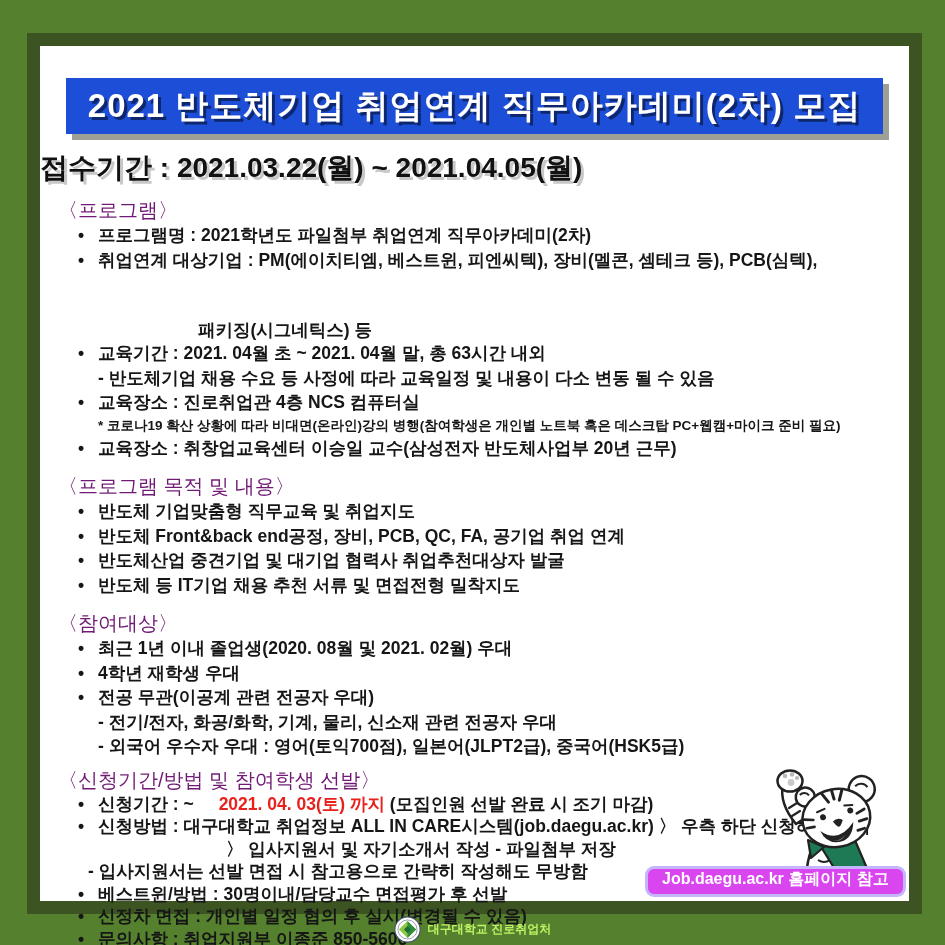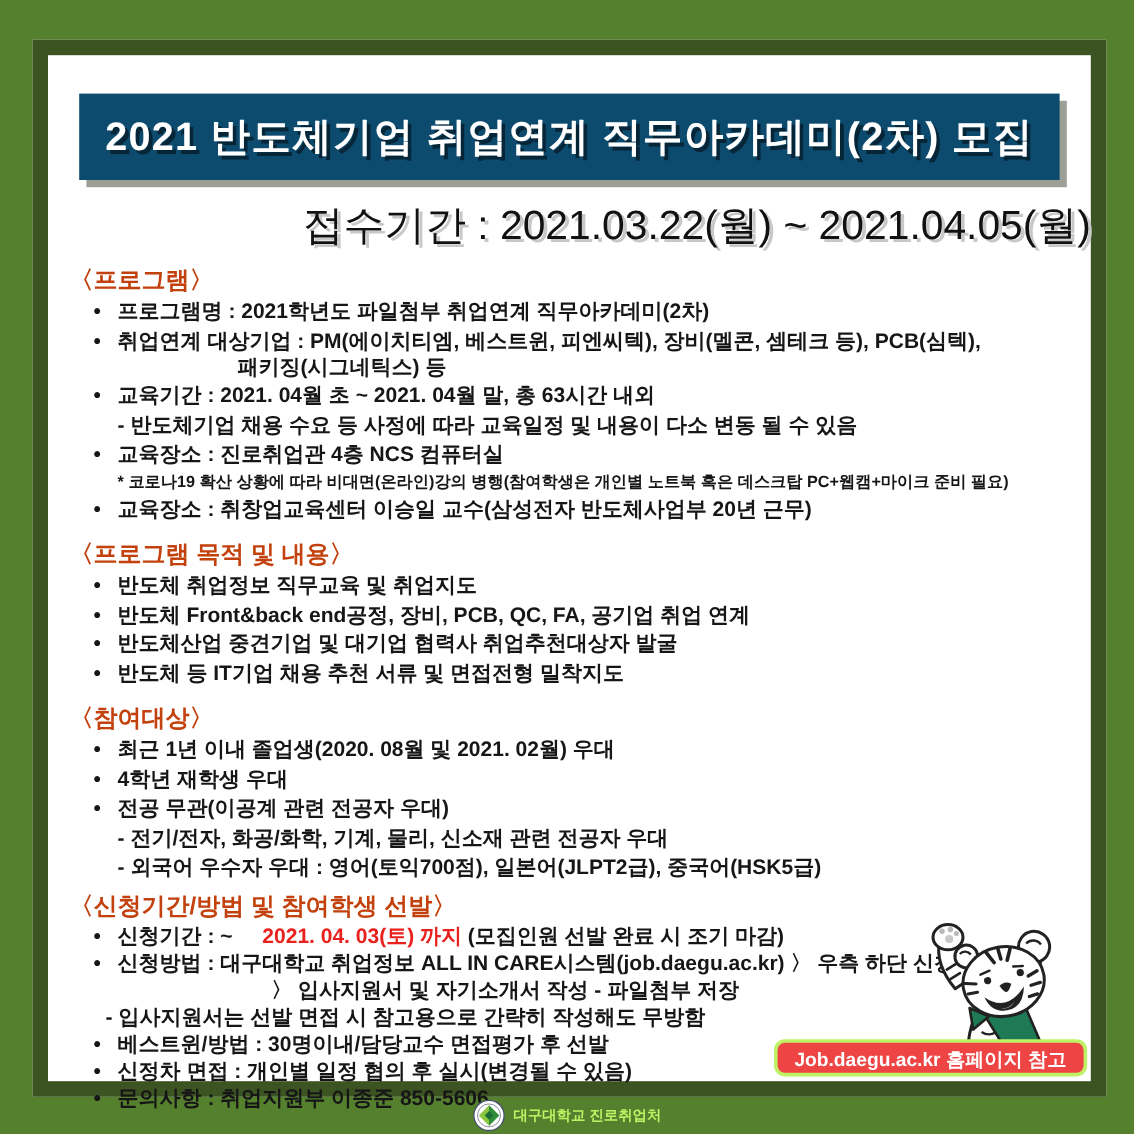--- a/index.html
+++ b/index.html
@@ -6,51 +6,51 @@
   body{
     width:945px;height:945px;position:relative;overflow:hidden;
     background:#55812E;
     font-family:"Liberation Sans","DejaVu Sans",sans-serif;
   }
   .card{
     position:absolute;left:27px;top:33px;width:895px;height:881px;
     box-sizing:border-box;background:#ffffff;border:13px solid #3B5422;
   }
   .banner{
-    margin:32px 26px 15px;height:72px;background:#0c4a6e;
+    margin:32px 26px 15px;height:56px;background:#1d4ed8;
     display:flex;align-items:center;justify-content:center;
     box-shadow:6px 6px 0 rgba(35,45,20,.45);
   }
   .banner span{
     color:#fff;font-size:33px;font-weight:800;letter-spacing:1px;
     text-shadow:3px 3px 0 rgba(0,0,0,.5);white-space:nowrap;
   }
   .subtitle{
-    text-align:right;margin-top:15px;font-size:34px;font-weight:400;color:#111;
+    text-align:left;margin-top:15px;font-size:28px;font-weight:700;color:#111;
     text-shadow:3px 3px 0 #c8c8c8;white-space:nowrap;
   }
   .content{padding:0 18px;}
   .section{margin-top:13px;}
   .section.first{margin-top:10px;}
   .section.s4{margin-top:8px;}
-  .heading{font-size:20px;font-weight:700;line-height:26px;color:#c2410c;}
+  .heading{font-size:20px;font-weight:400;line-height:26px;color:#701a75;}
   .line{font-size:17.5px;font-weight:700;line-height:24.5px;color:#161616;position:relative;white-space:nowrap;}
   .s4 .line{line-height:22.5px;}
   .bullet{padding-left:40px;}
   .bullet::before{content:"\2022";position:absolute;left:20px;}
   .sub{padding-left:40px;}
   .sub2{padding-left:30px;}
-  .cont{padding-left:140px;line-height:21px;}
+  .cont{padding-left:140px;line-height:21px;margin-top:48px;}
   .cont2{padding-left:168px;}
   .note{padding-left:40px;font-size:13.5px;line-height:21px;font-weight:700;}
   .red{color:#E8211D;margin-left:20px;}
   .badge{
     position:absolute;left:645px;top:866px;z-index:3;height:31px;
-    display:flex;align-items:flex-end;padding:0 14px;box-sizing:border-box;
-    background:#ef4444;border:3px solid #bef264;border-radius:9px;
+    display:flex;align-items:flex-start;padding:0 14px;box-sizing:border-box;
+    background:#d946ef;border:3px solid #c4b5fd;border-radius:9px;
   }
   .badge span{color:#fff;font-size:16px;font-weight:800;white-space:nowrap;}
   .mascot{position:absolute;left:756px;top:768px;z-index:2;}
   .footer{
     position:absolute;left:0;top:913px;width:945px;height:32px;
     display:flex;align-items:center;justify-content:center;gap:7px;
   }
   .footer span{font-size:12px;font-weight:800;color:#bef264;white-space:nowrap;}
 </style>
 </head>
@@ -73,21 +73,21 @@
       <div class="line cont">패키징(시그네틱스) 등</div>
       <div class="line bullet">교육기간 : 2021. 04월 초 ~ 2021. 04월 말, 총 63시간 내외</div>
       <div class="line sub">- 반도체기업 채용 수요 등 사정에 따라 교육일정 및 내용이 다소 변동 될 수 있음</div>
       <div class="line bullet">교육장소 : 진로취업관 4층 NCS 컴퓨터실</div>
       <div class="line note">* 코로나19 확산 상황에 따라 비대면(온라인)강의 병행(참여학생은 개인별 노트북 혹은 데스크탑 PC+웹캠+마이크 준비 필요)</div>
       <div class="line bullet">교육장소 : 취창업교육센터 이승일 교수(삼성전자 반도체사업부 20년 근무)</div>
     </div>
 
     <div class="section">
       <div class="heading">〈프로그램 목적 및 내용〉</div>
-      <div class="line bullet">반도체 취업정보 직무교육 및 취업지도</div>
+      <div class="line bullet">반도체 기업맞춤형 직무교육 및 취업지도</div>
       <div class="line bullet">반도체 Front&amp;back end공정, 장비, PCB, QC, FA, 공기업 취업 연계</div>
       <div class="line bullet">반도체산업 중견기업 및 대기업 협력사 취업추천대상자 발굴</div>
       <div class="line bullet">반도체 등 IT기업 채용 추천 서류 및 면접전형 밀착지도</div>
     </div>
 
     <div class="section">
       <div class="heading">〈참여대상〉</div>
       <div class="line bullet">최근 1년 이내 졸업생(2020. 08월 및 2021. 02월) 우대</div>
       <div class="line bullet">4학년 재학생 우대</div>
       <div class="line bullet">전공 무관(이공계 관련 전공자 우대)</div>

